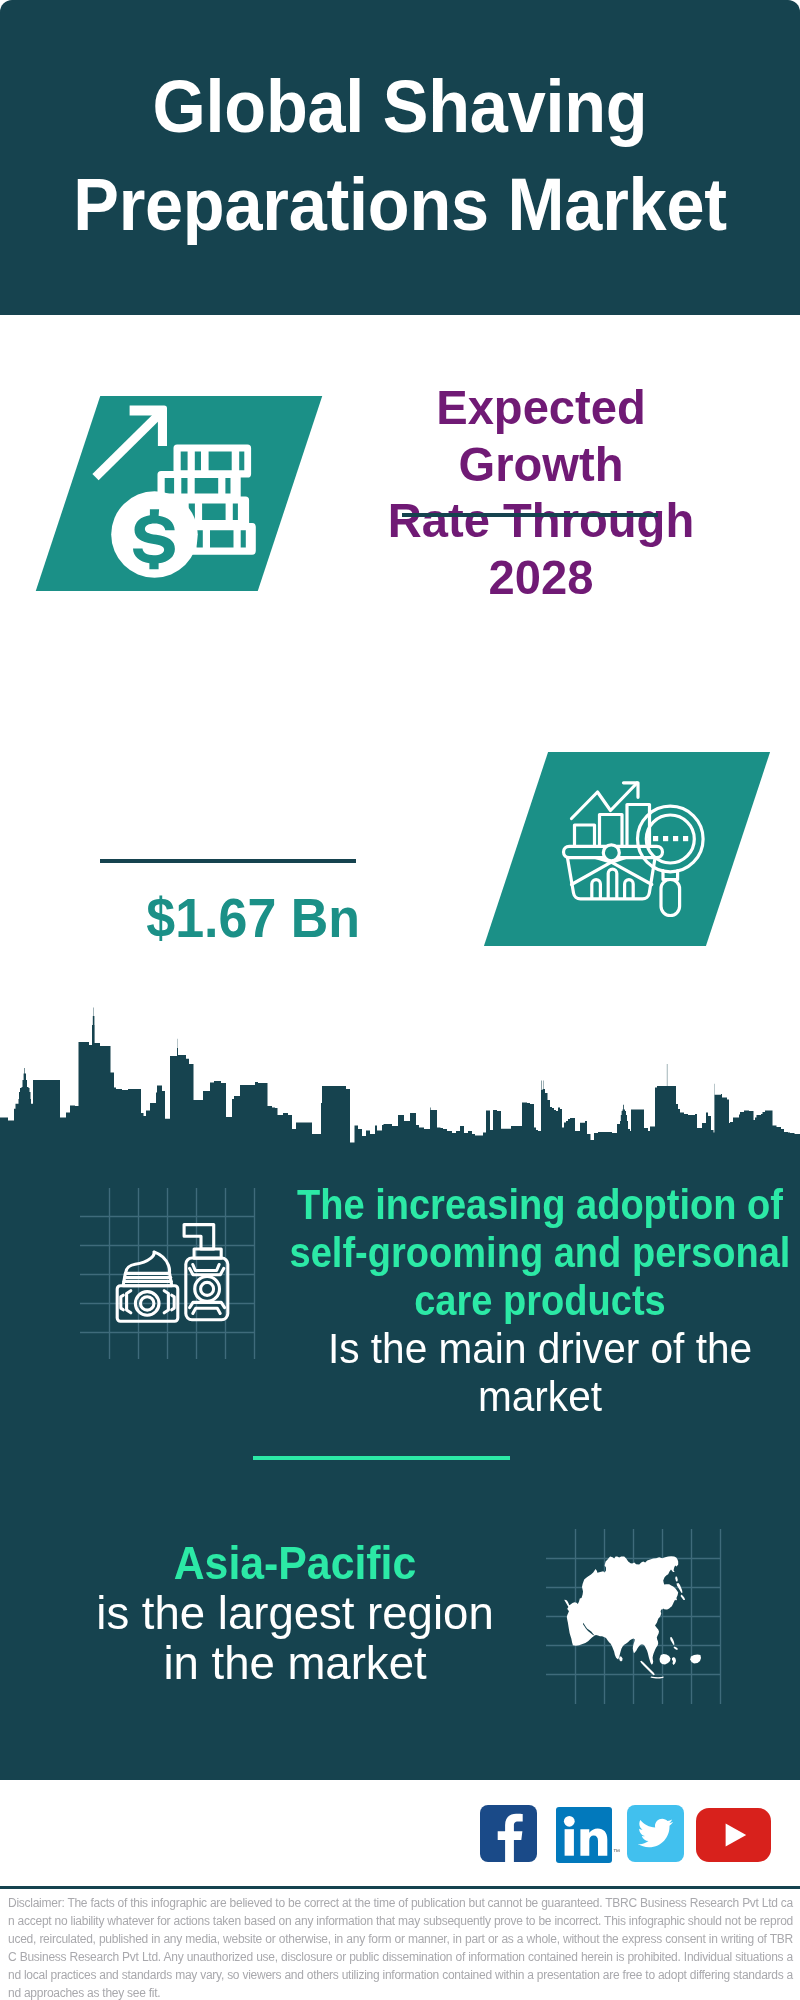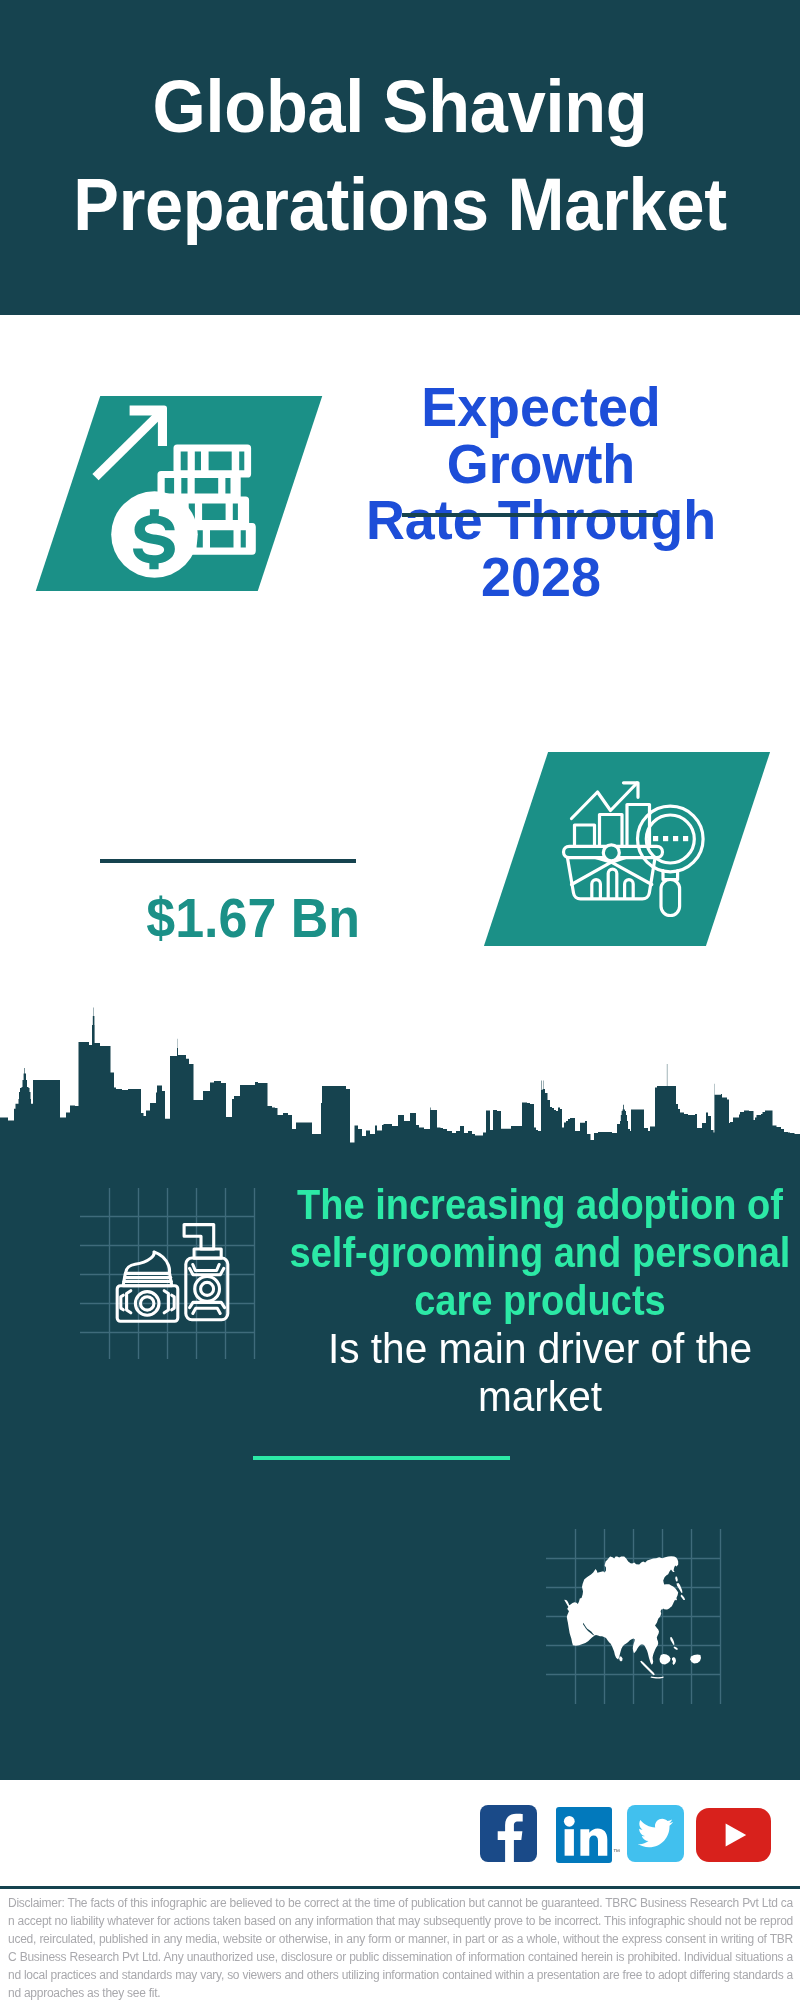--- a/index.html
+++ b/index.html
@@ -1,33 +1,33 @@
 <!DOCTYPE html>
 <html><head>
 <meta charset="utf-8">
 <title>Global Shaving Preparations Market</title>
 <style>
   html,body{margin:0;padding:0;}
   body{width:800px;height:2000px;background:#ffffff;font-family:"Liberation Sans",sans-serif;
        -webkit-font-smoothing:antialiased;overflow:hidden;}
-  .page{position:relative;width:800px;height:2000px;overflow:hidden;}
+  .page{position:relative;width:800px;height:2000px;overflow:hidden;border-radius:12px;}
 
   
   .header{position:absolute;left:0;top:0;width:800px;height:315px;background:#16434f;}
   .header-title{position:absolute;left:0;top:58px;width:800px;text-align:center;
      color:#ffffff;font-size:74px;font-weight:bold;line-height:98px;letter-spacing:-0.26px;}
   .header-title > div{transform:scaleX(0.925);}
 
   
   .white{position:absolute;left:0;top:315px;width:800px;height:830px;background:#fff;}
 
   
   .para{position:absolute;background:#1b9087;transform:skewX(-18.3deg);}
 
-  .stat-head{position:absolute;text-align:center;color:#1d4ed8;font-size:56px;
+  .stat-head{position:absolute;text-align:center;color:#701a75;font-size:49px;
       font-weight:bold;line-height:56.5px;}
   .stat-head > div{transform:scaleX(0.962);}
   .rule{position:absolute;height:4px;background:#16434f;}
   .stat-val{position:absolute;text-align:center;color:#1b9087;font-weight:bold;}
   .stat-val > span{display:inline-block;}
 
   
   .dark{position:absolute;left:0;width:800px;background:#16434f;}
 
   .grid-lines line{stroke:#3f6b7b;stroke-width:1.4;}
@@ -179,20 +179,25 @@
 
   <div class="drv" style="left:240px;top:1180.5px;width:600px;">
     <div class="hl">The increasing adoption of</div>
     <div class="hl">self-grooming and personal</div>
     <div class="hl">care products</div>
     <div class="sub">Is the main driver of the</div>
     <div class="sub">market</div>
   </div>
   <div class="greenrule" style="left:253px;top:1456px;width:257px;"></div>
 
+  <div class="drv" style="left:35px;top:1538px;width:520px;line-height:50px;">
+    <div class="hl" style="font-size:46px;transform:scaleX(0.93);">Asia-Pacific</div>
+    <div class="sub" style="font-size:46px;transform:scaleX(0.99);">is the largest region</div>
+    <div class="sub" style="font-size:46px;transform:scaleX(0.99);">in the market</div>
+  </div>
 
   <svg class="grid-lines" style="position:absolute;left:544px;top:1527px;width:180px;height:180px;" viewBox="544 1527 180 180">
     <g>
       <line x1="575.5" y1="1529" x2="575.5" y2="1704"></line>
       <line x1="604.5" y1="1529" x2="604.5" y2="1704"></line>
       <line x1="633.5" y1="1529" x2="633.5" y2="1704"></line>
       <line x1="662.5" y1="1529" x2="662.5" y2="1704"></line>
       <line x1="691.5" y1="1529" x2="691.5" y2="1704"></line>
       <line x1="720.5" y1="1529" x2="720.5" y2="1704"></line>
       <line x1="546" y1="1558.5" x2="721" y2="1558.5"></line>

